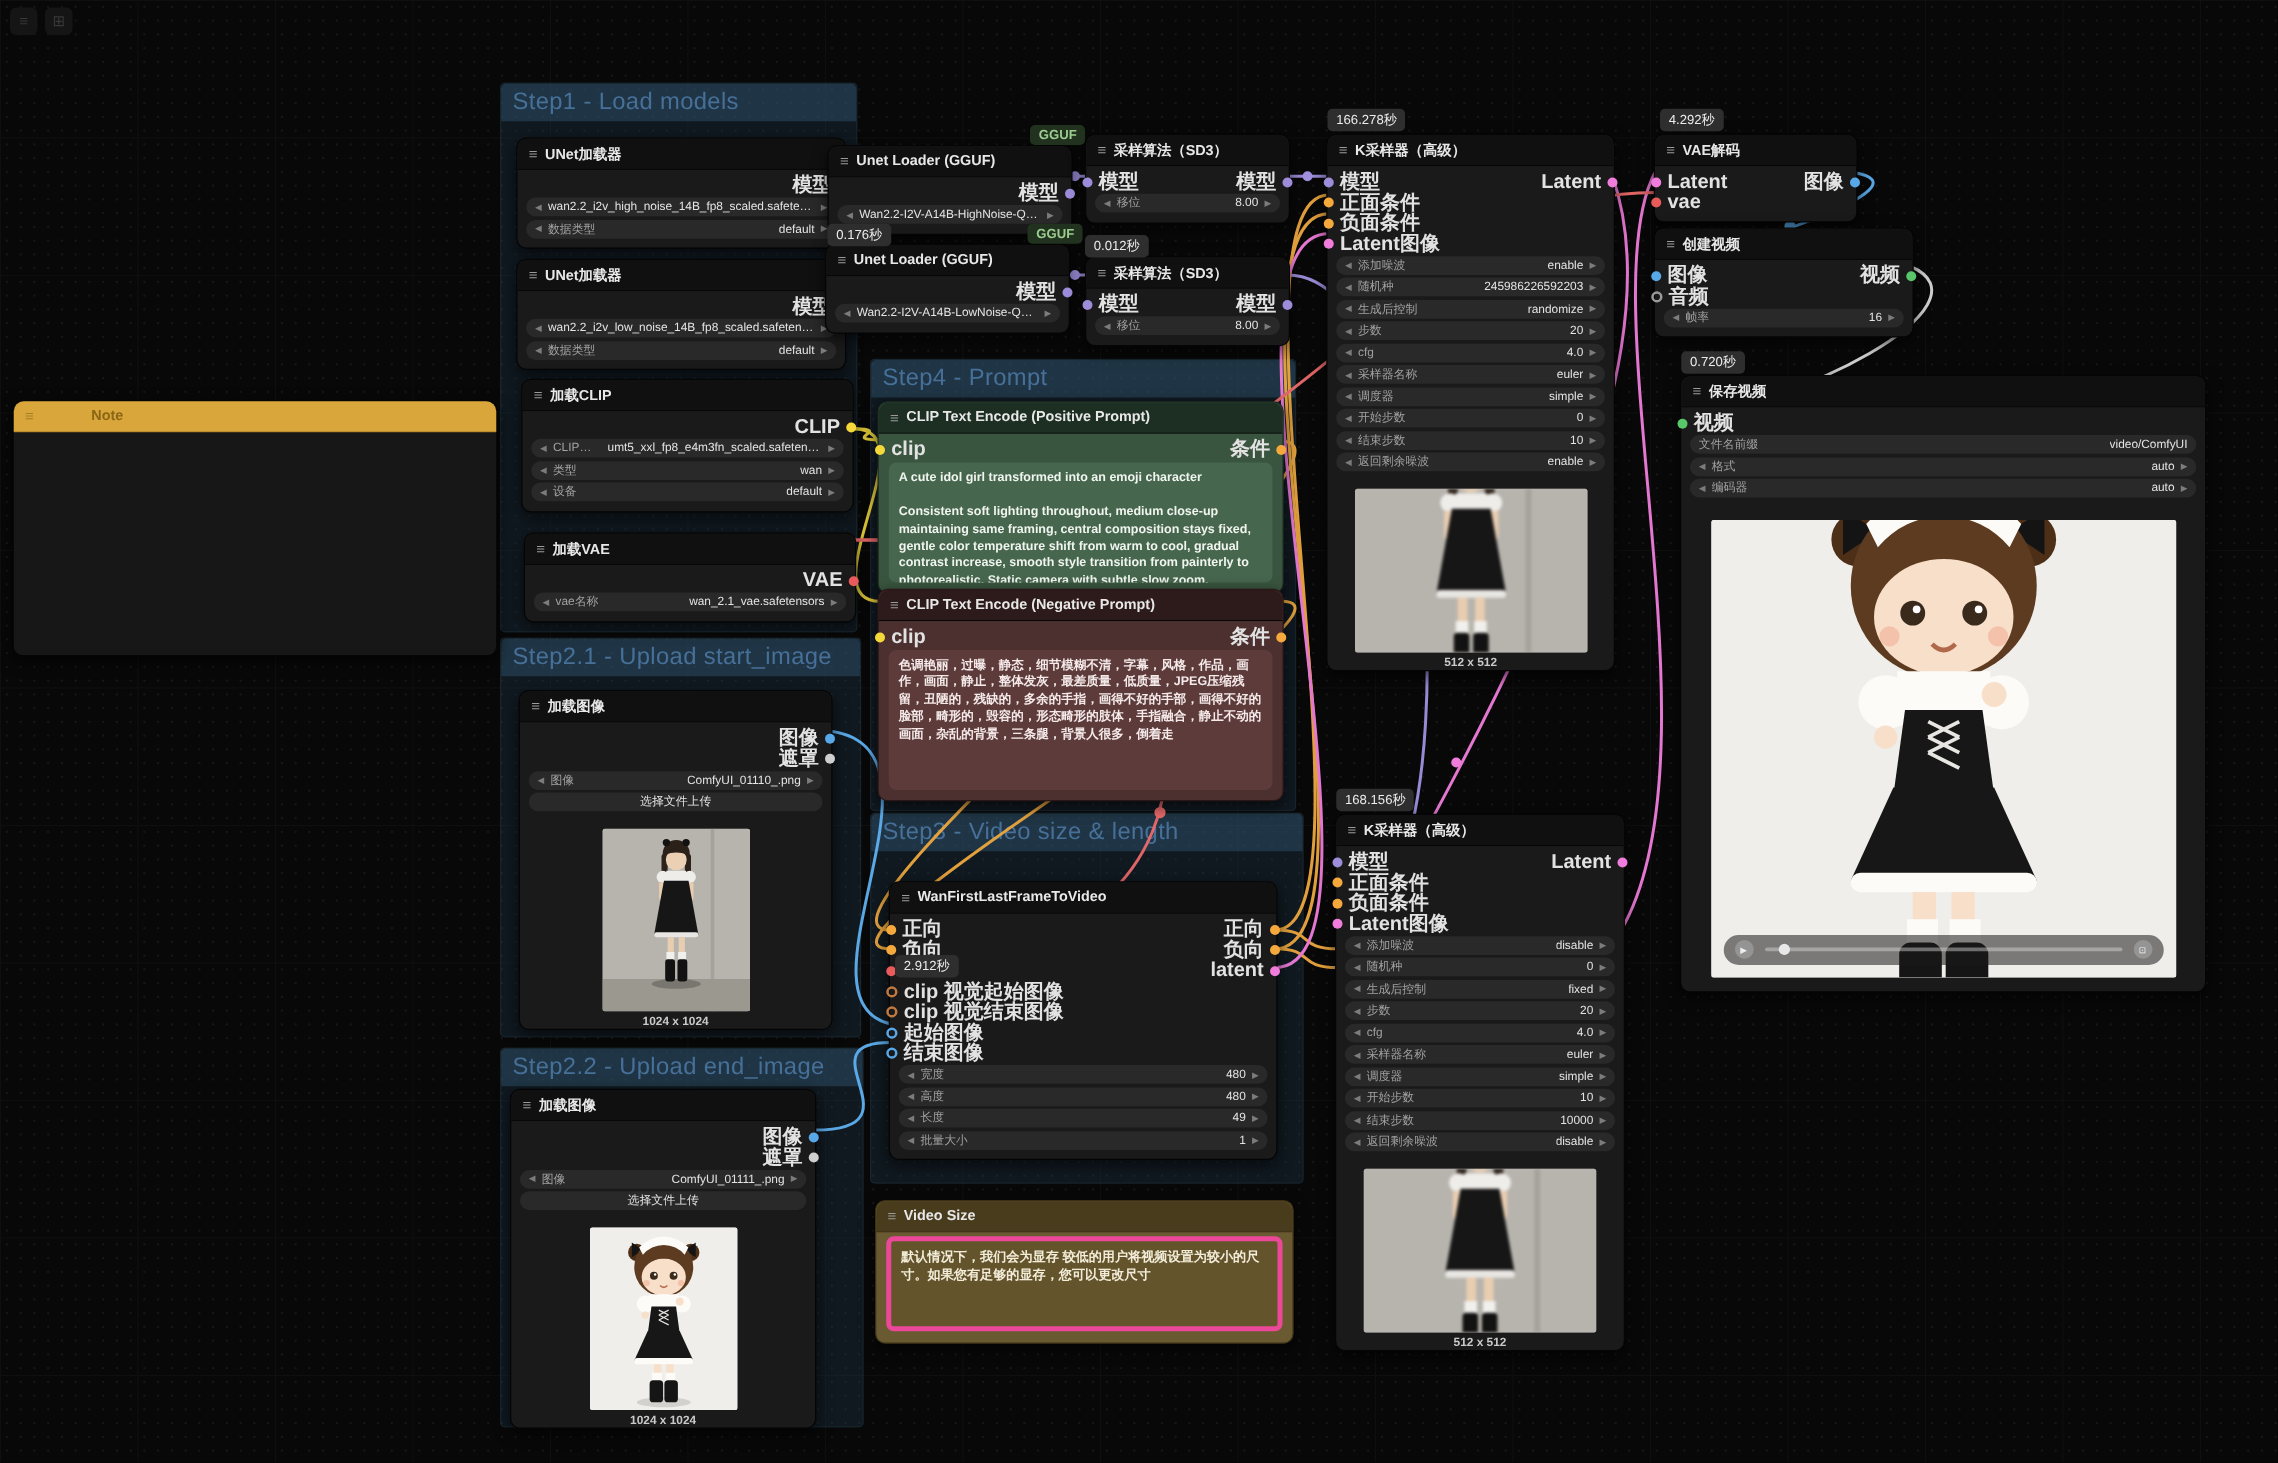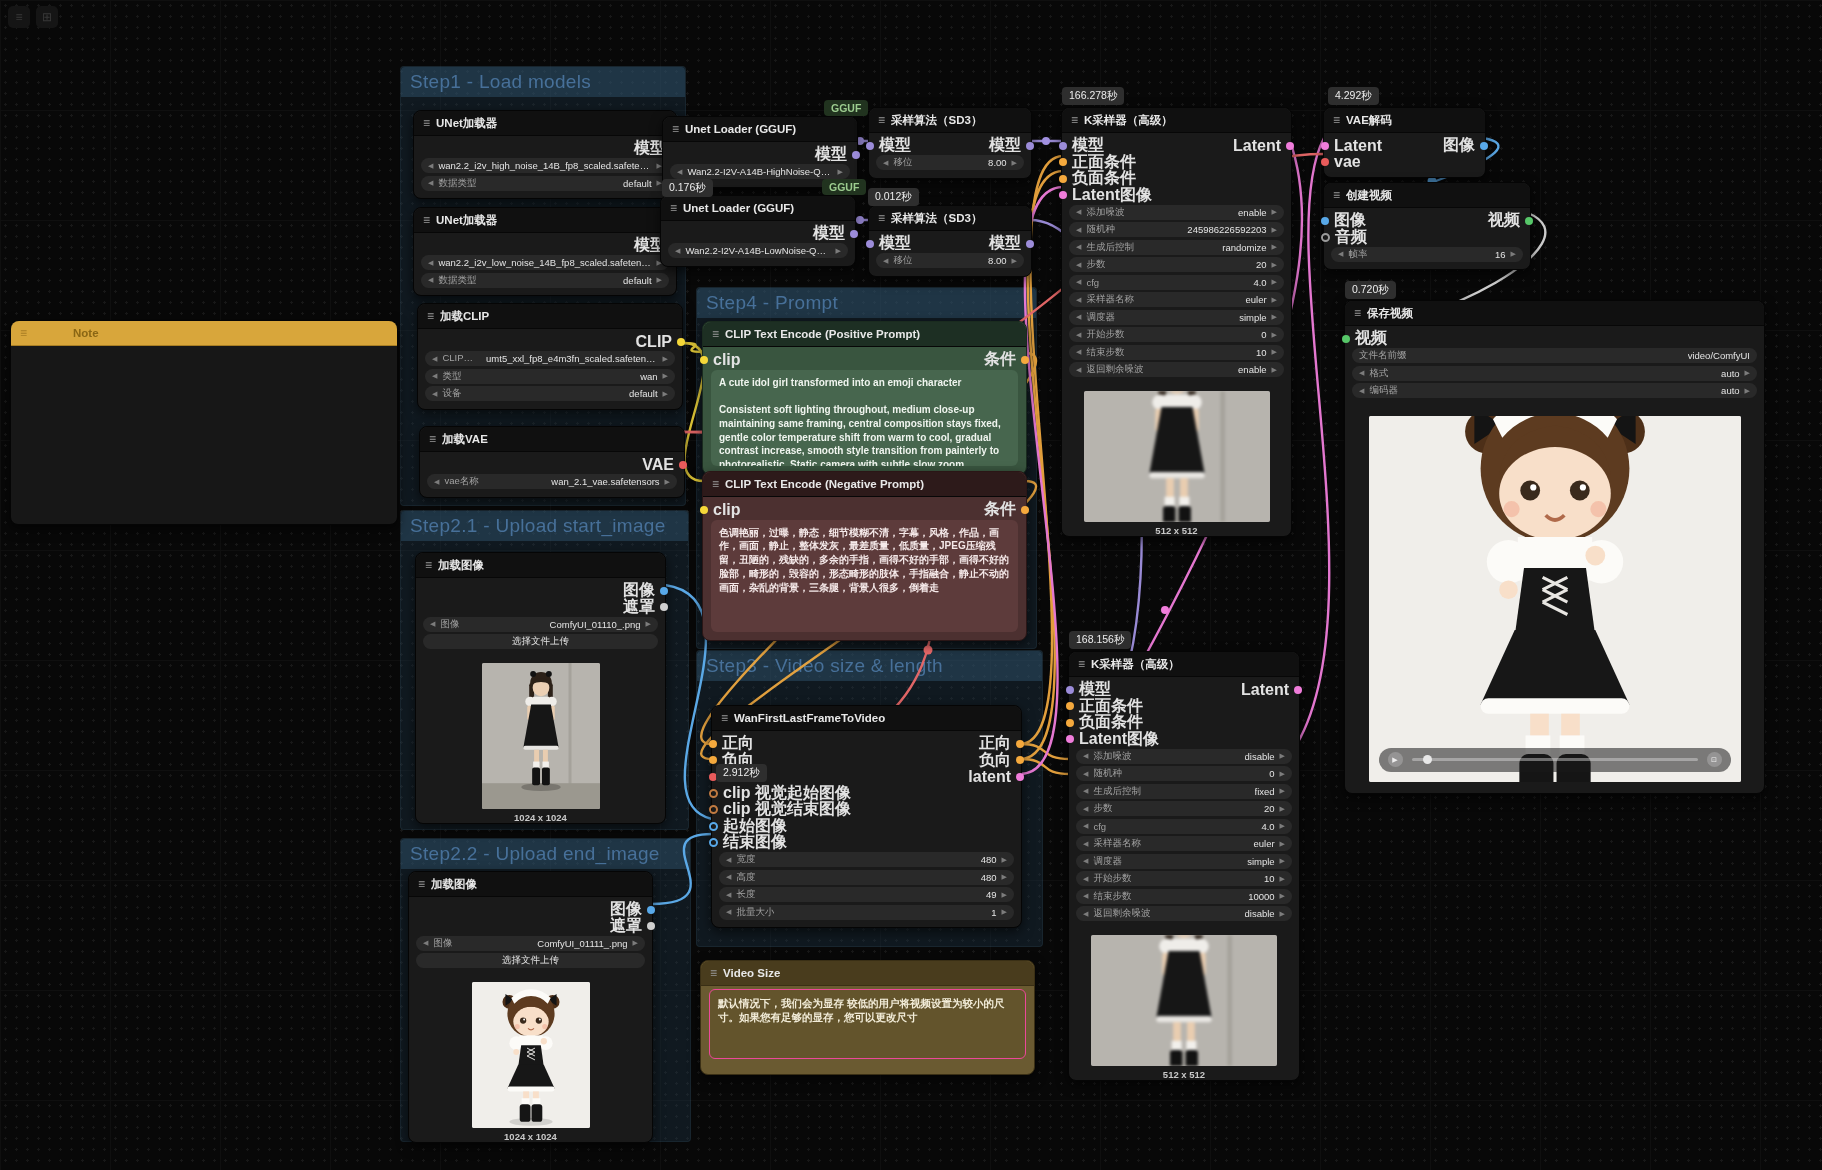--- a/index.html
+++ b/index.html
@@ -49,21 +49,21 @@
   .promptbox{margin:3px 8px 8px;border-radius:6px;padding:6px 8px;font-size:10px;line-height:1.38;
     white-space:pre-line;font-weight:600;}
   .node.green{background:#39553f;border-color:#1a2b1f;}
   .node.green .nheader{background:#1d2f23;}
   .node.green .promptbox{background:#47664e;color:#f0f5ef;}
   .node.red{background:#4c3030;border-color:#2a1616;}
   .node.red .nheader{background:#2d1a1a;}
   .node.red .promptbox{background:#5d3b3b;color:#f5e9e9;}
   .node.brown{background:#6a5a31;border-color:#3a2f15;}
   .node.brown .nheader{background:#493c1d;border-bottom-color:#3a2f15;}
-  .node.brown .promptbox{background:#63542c;border:1px solid #ec4899;color:#f2ecd8;font-weight:700;}
+  .node.brown .promptbox{background:#63542c;border:4px solid #ec4899;color:#f2ecd8;font-weight:700;}
   .node.notey{background:#171717;}
   .node.notey .nheader{background:#d8a63b;border-bottom-color:#a87e24;}
   .node.notey .ntitle{color:#8a6614;padding-left:40px;}
   .node.notey .menu{color:#a87e24;}
   .notetext{padding:14px 12px;font-size:11.5px;line-height:1.55;color:#d9d9d9;font-weight:700;white-space:pre-line;}
   .vbar{position:absolute;left:10px;right:10px;bottom:10px;height:24px;border-radius:12px;
     background:rgba(25,25,25,0.55);display:flex;align-items:center;gap:9px;padding:0 9px;}
   .vbtn{width:15px;height:15px;border-radius:50%;background:rgba(230,230,230,0.25);color:#eee;
     font-size:7px;display:flex;align-items:center;justify-content:center;flex:0 0 auto;}
   .vtrack{flex:1;height:3px;border-radius:2px;background:rgba(220,220,220,0.45);position:relative;}

